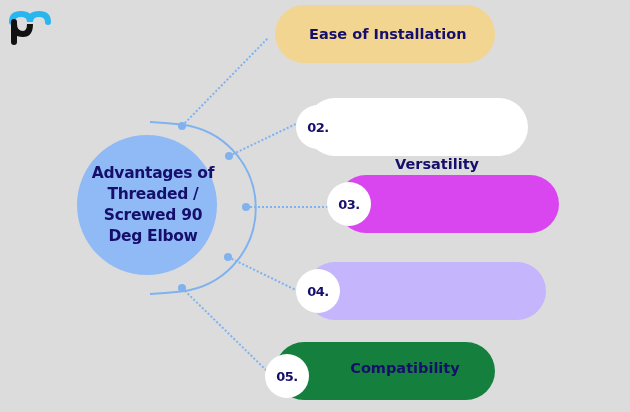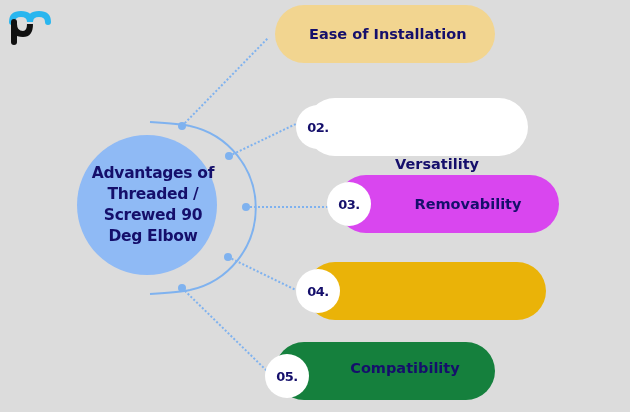--- a/index.html
+++ b/index.html
@@ -51,23 +51,22 @@
   <div class="label" style="left:22px; text-align:left; padding-left:12px;">Ease of Installation</div>
 </div>
 
 <div class="pill" style="left:306px; top:98px; width:222px; background:#ffffff;">
   <div class="num">02.</div>
   <div class="label" style="top:14px;margin-top:44px;">Versatility</div>
 </div>
 
 <div class="pill" style="left:337px; top:175px; width:222px; background:#d946ef;">
   <div class="num">03.</div>
-  <div class="label">Removability</div>
 </div>
 
-<div class="pill" style="left:306px; top:262px; width:240px; background:#eab308;">
+<div class="pill" style="left:306px; top:262px; width:240px; background:#c4b5fd;">
   <div class="num">04.</div>
 </div>
 
 <div class="pill" style="left:275px; top:342px; width:220px; background:#15803d;">
   <div class="num" style="top:34px;">05.</div>
   <div class="label" style="top:18px;">Compatibility</div>
 </div>
 
 </body></html>

